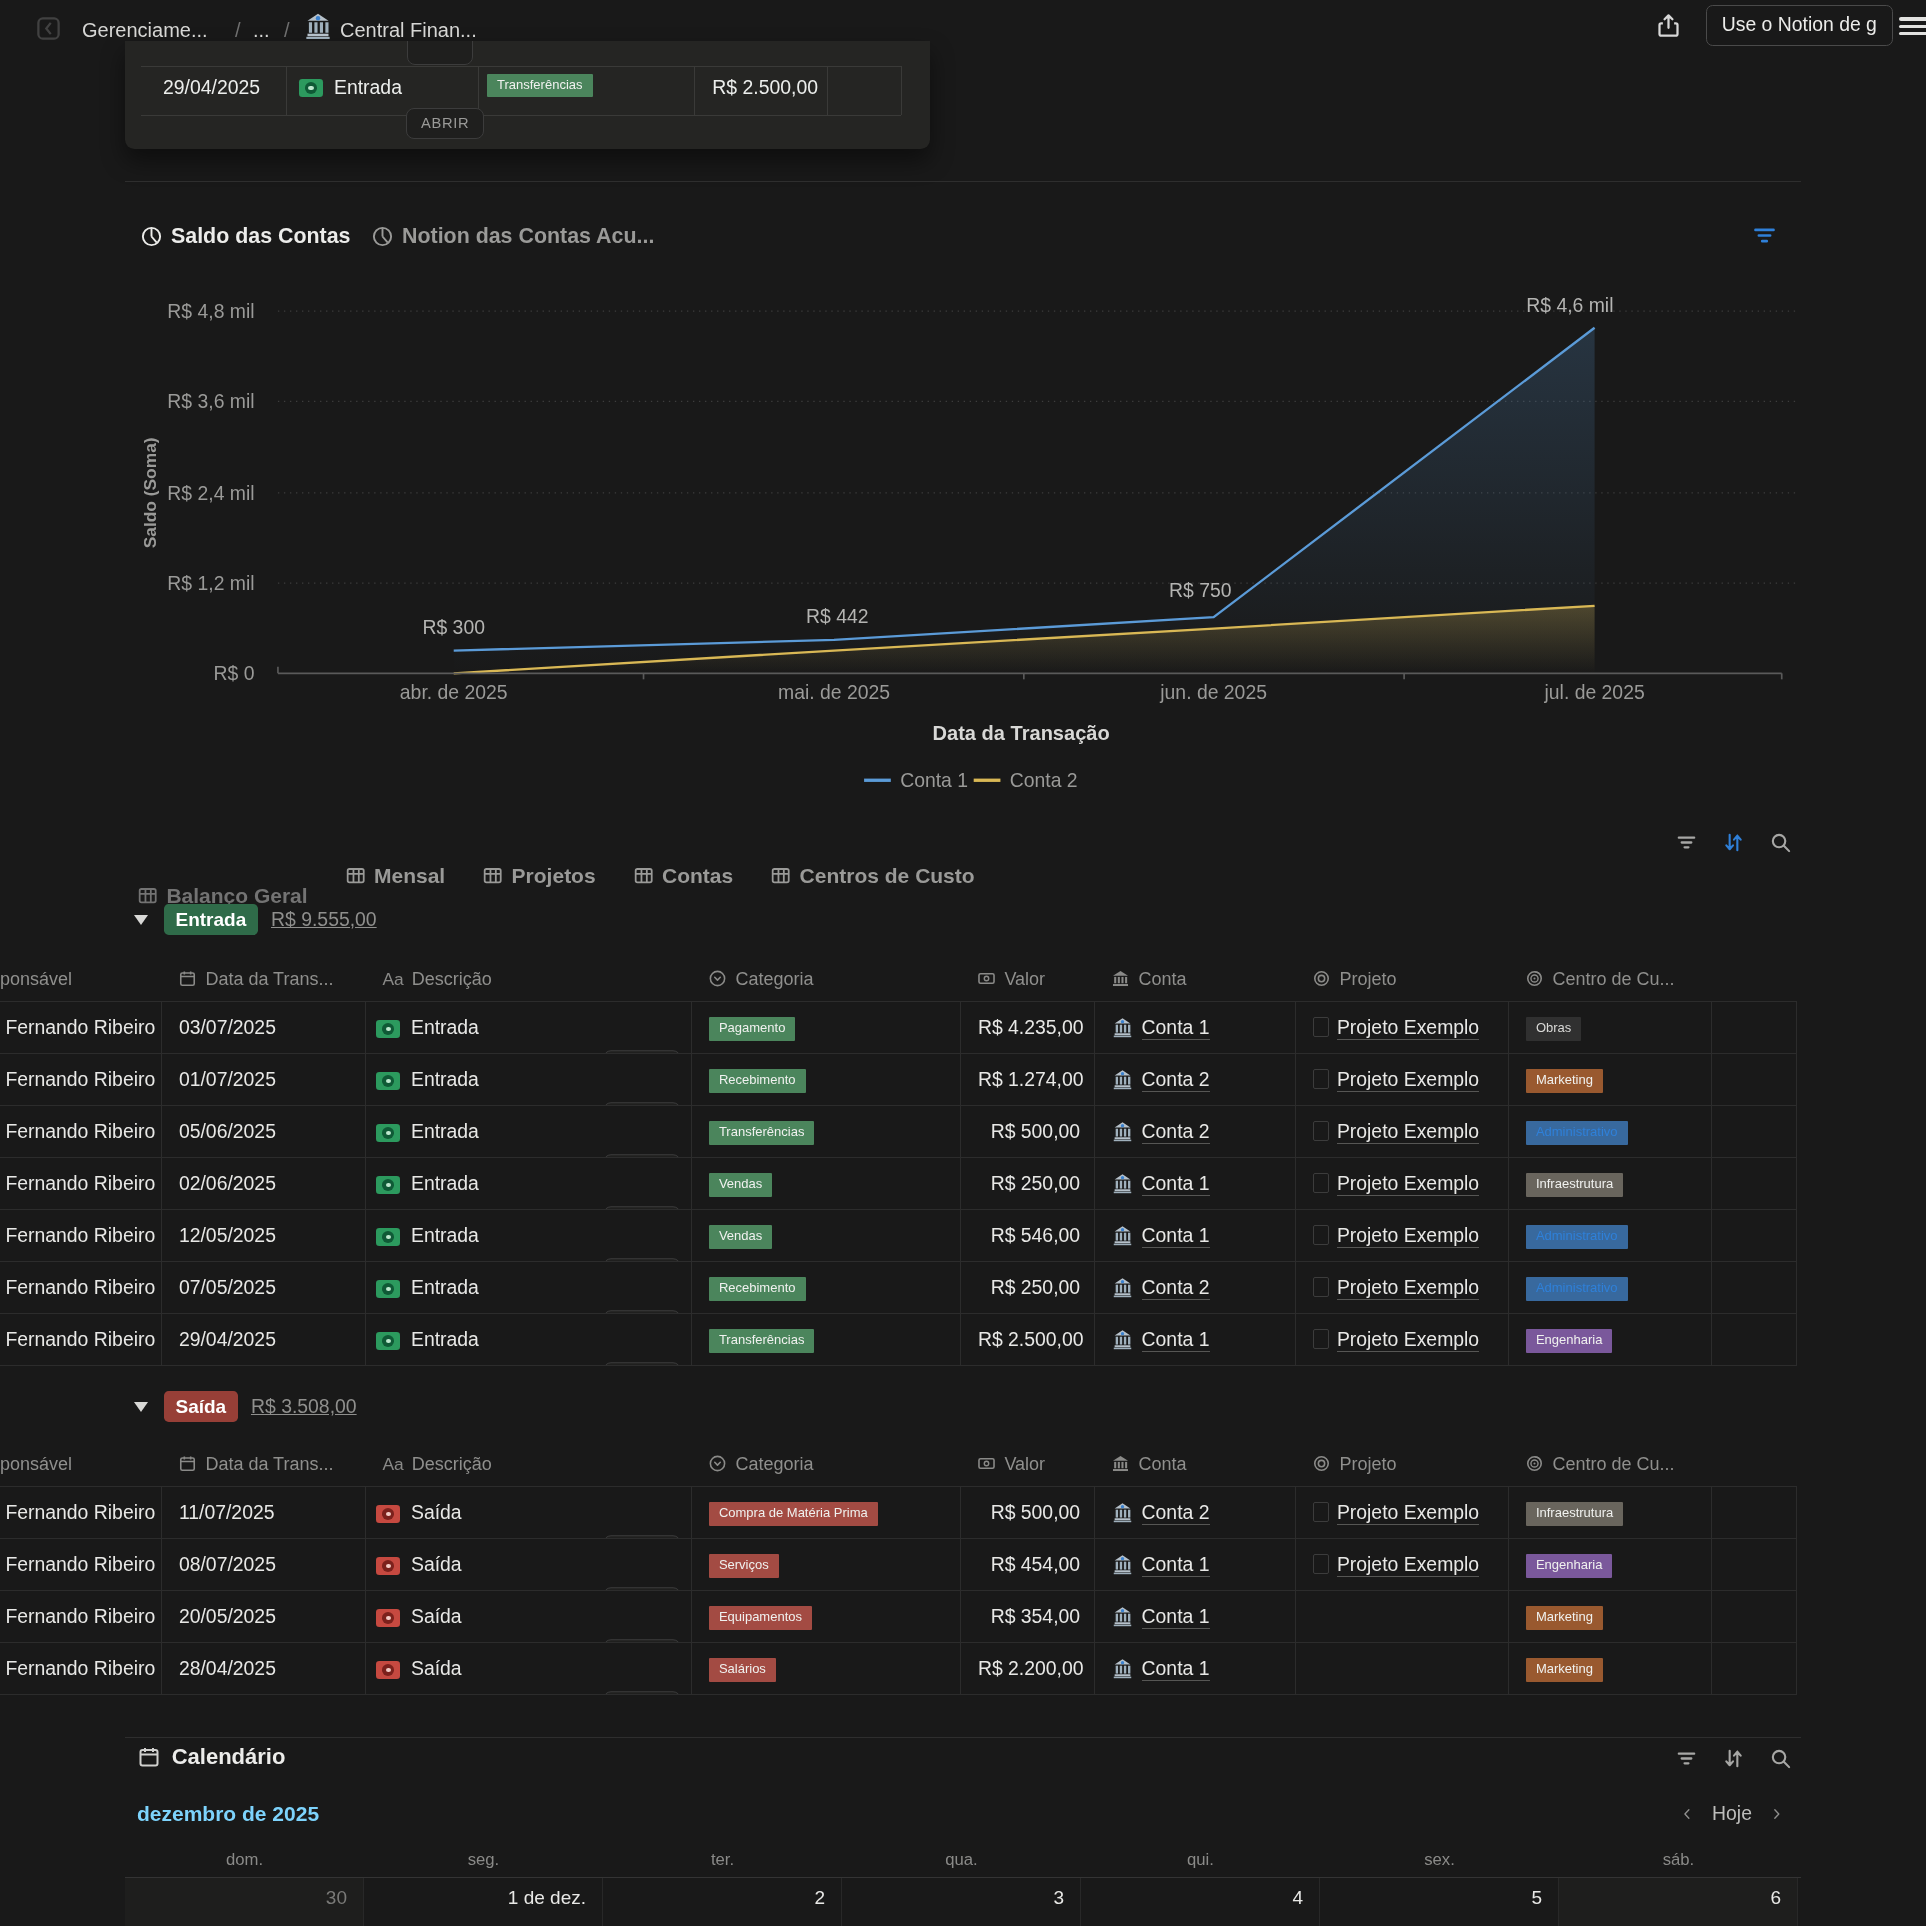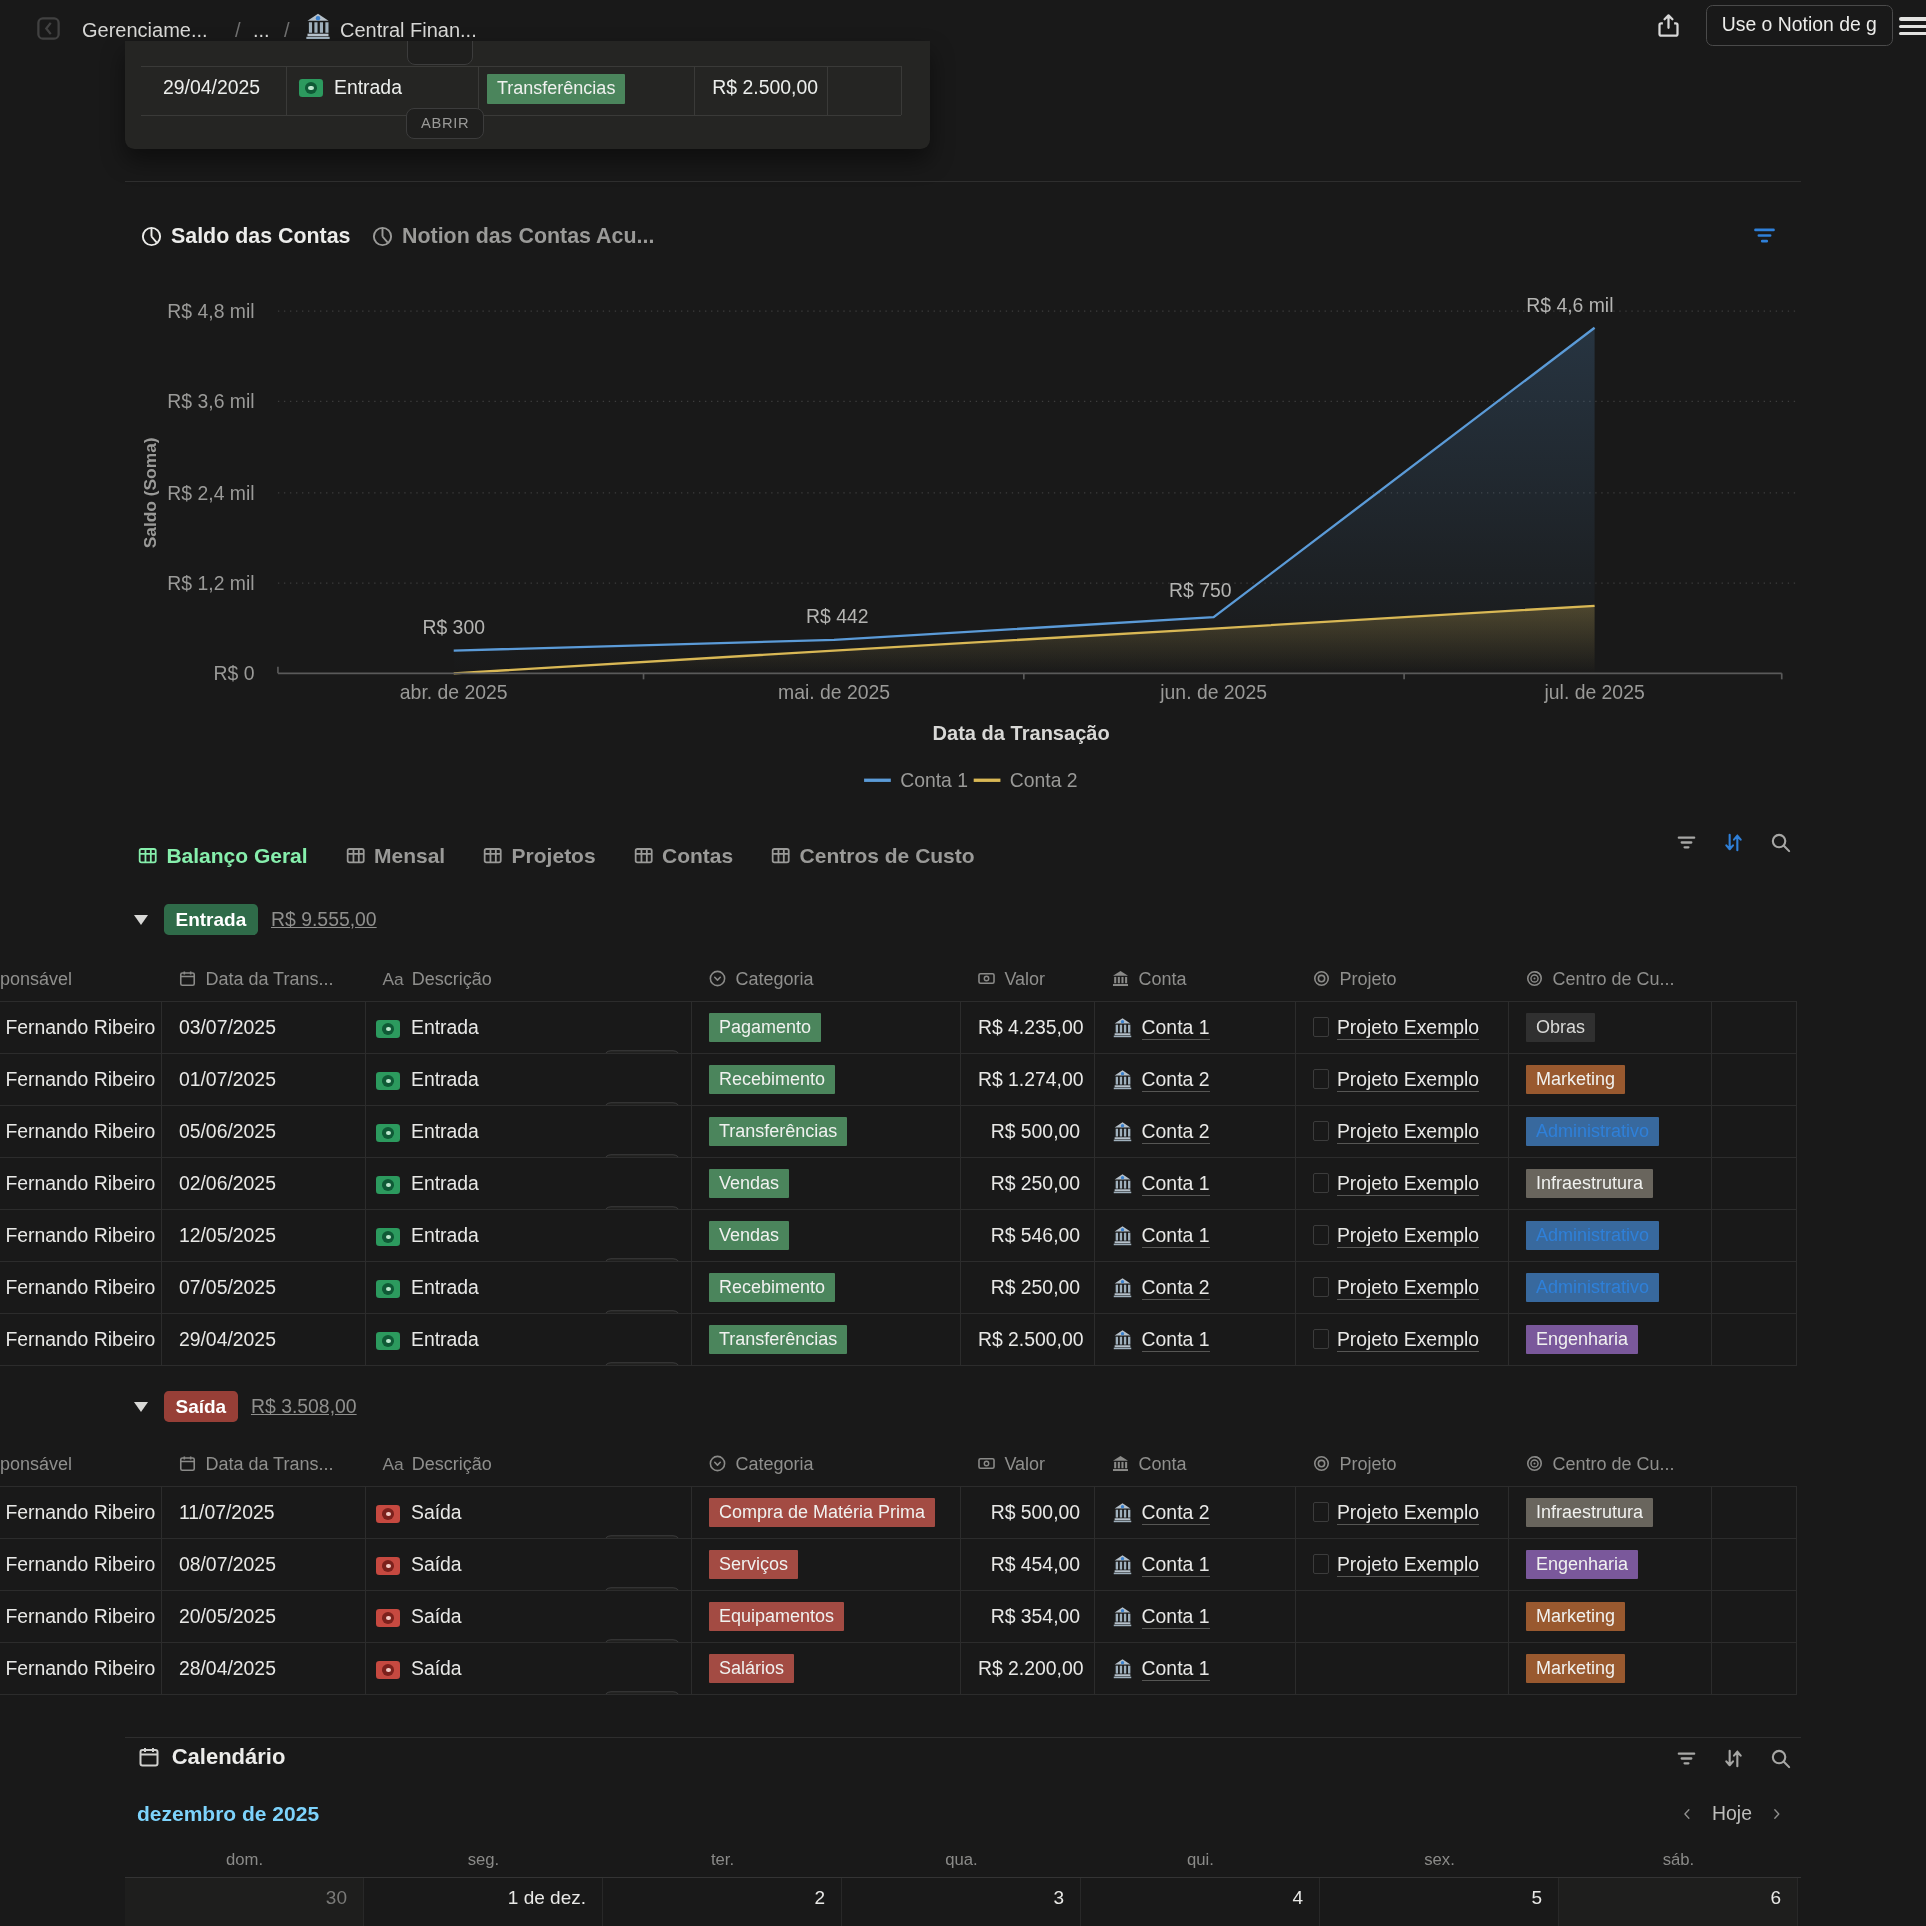--- a/index.html
+++ b/index.html
@@ -31,21 +31,21 @@
 
   
   .money{display:inline-block;width:24px;height:18px;border-radius:3.3px;position:relative;
          vertical-align:middle;flex:none;}
   .money::before{content:"";position:absolute;left:6px;top:3.3px;width:12px;height:11.4px;border-radius:50%;}
   .money::after{content:"";position:absolute;left:9.4px;top:6.7px;width:5.4px;height:4.7px;border-radius:50%;}
   .money.g{background:#2c9a5e;}.money.g::before{background:#0f5a36;}.money.g::after{background:#bfe8cf;}
   .money.r{background:#c64940;}.money.r::before{background:#7c211c;}.money.r::after{background:#f3cdc7;}
 
   
-  .tag{display:inline-block;padding:3.3px 10px;border-radius:1px;font-size:18px;
+  .tag{display:inline-block;padding:3.3px 10px;border-radius:1px;font-size:13px;
        color:#f0f1ef;white-space:nowrap;line-height:1.3;}
   .tag.green{background:#4b855c;} .tag.red{background:#a34b43;}
   .tag.blue{background:#38699e;}  .tag.brown{background:#99592f;}
   .tag.gray{background:#69655d;}  .tag.purple{background:#7a589b;}
   .tag.dark{background:#303030;color:#d9d9d7;}
 
   .gbadge{display:inline-block;padding:4.7px 11.4px;border-radius:4.7px;font-size:19px;font-weight:bold;color:#fff;}
   .gbadge.green{background:#2f6b49;} .gbadge.red{background:#973f37;}
 
   .abrir{display:inline-block;border:1.3px solid #3c3c3c;background:#1f1f1e;color:#9a9a98;
@@ -54,21 +54,21 @@
   
   .charttab{position:absolute;top:221px;height:31px;display:flex;align-items:center;gap:8px;
             font-size:21.4px;font-weight:bold;color:#9a9a98;}
   .charttab.active{color:#ececea;}
   .charttab svg{width:23px;height:23px;}
   #chart-filter{position:absolute;left:1751px;top:222px;width:27px;height:27px;color:#2f80d9;}
 
   
   .viewtabs{position:absolute;left:137px;top:844px;display:flex;gap:37px;align-items:center;}
   .vtab{display:flex;gap:8px;align-items:center;font-size:21px;font-weight:bold;color:#9a9a98;white-space:nowrap;}
-  .vtab.active{color:#86efac;}
+  .vtab.active{color:#737373;margin-top:40px;}
   .vtab svg{width:21.4px;height:21.4px;}
   .toolicons{position:absolute;display:flex;gap:24px;align-items:center;color:#a7a7a5;}
   .toolicons svg{width:23px;height:23px;}
   .blue{color:#2f80d9 !important;}
 
   .grp-head{position:absolute;left:134px;display:flex;align-items:center;gap:13.4px;}
   .tri{width:0;height:0;border-left:7.4px solid transparent;border-right:7.4px solid transparent;
        border-top:10px solid #d8d8d6;margin-right:2.7px;}
   .gsum{font-size:19.4px;color:#8f8f8d;text-decoration:underline;}
 

